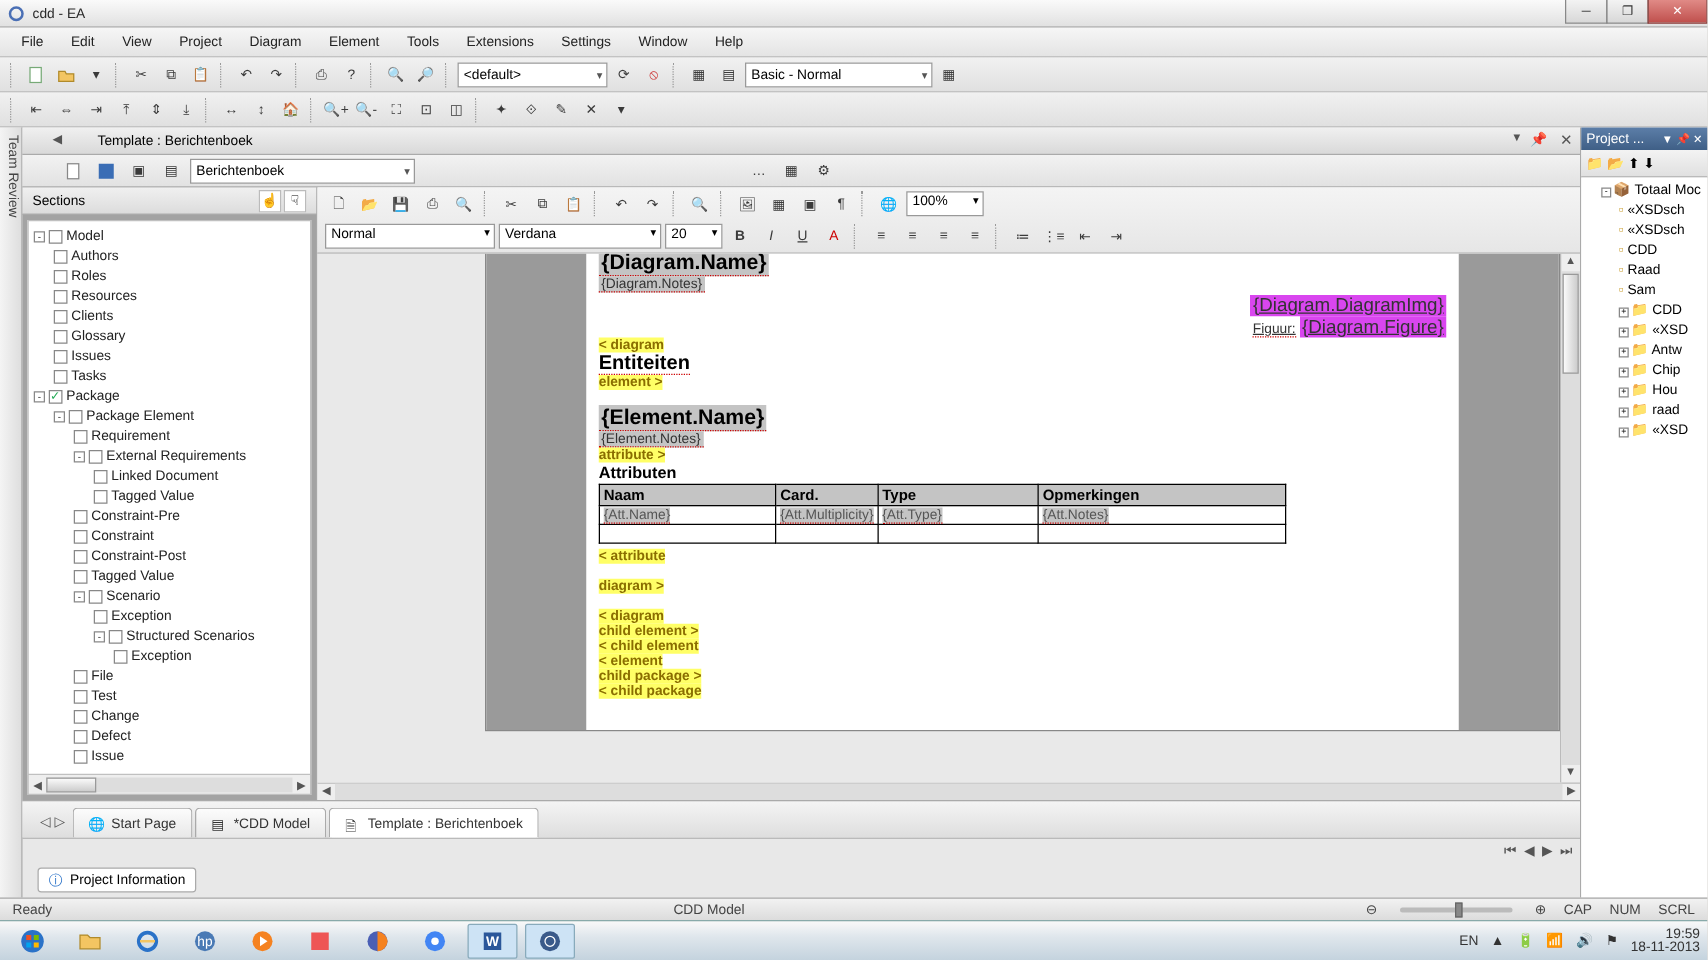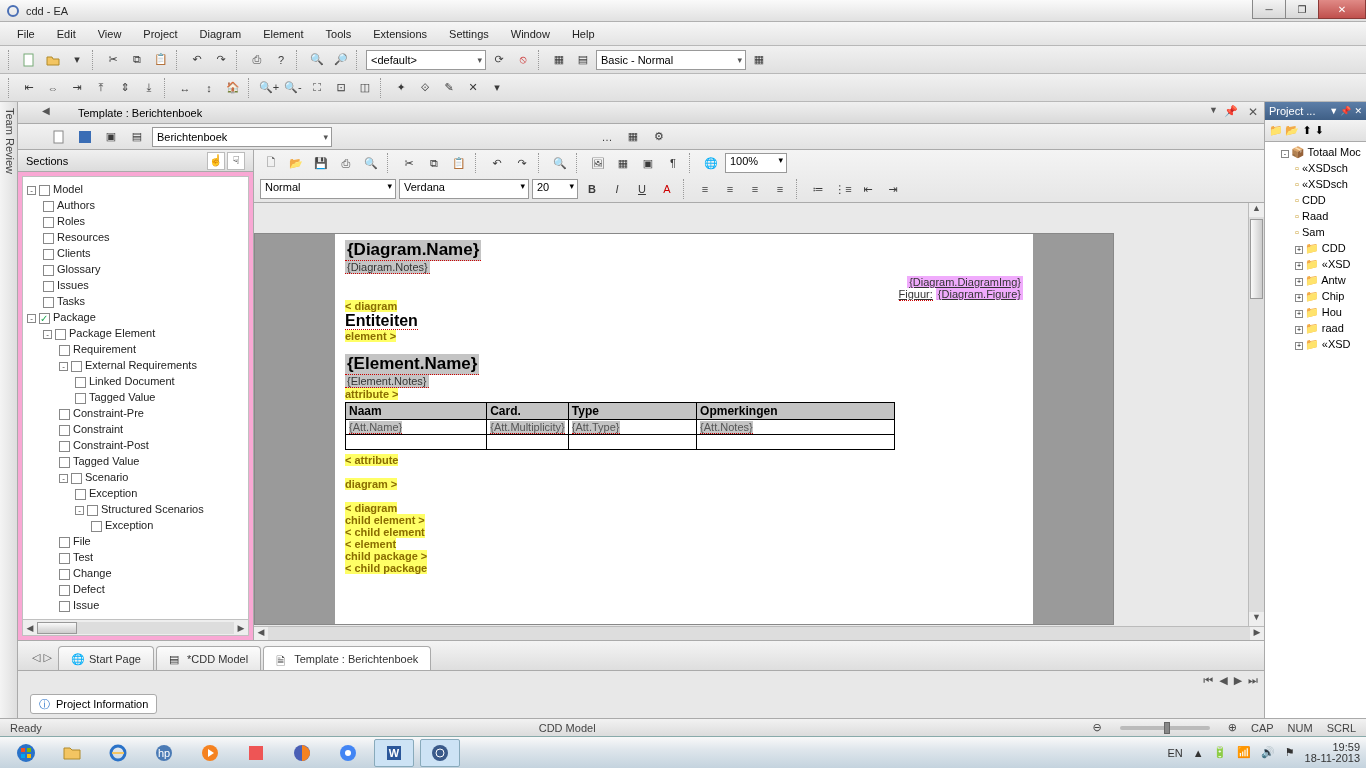--- a/index.html
+++ b/index.html
@@ -21,21 +21,21 @@
 .main-area { flex:1; display:flex; min-height:0;}
 .side-rail { width:18px; background:linear-gradient(to right,#f4f4f4,#dedede); border-right:1px solid #aaa; writing-mode:vertical-rl; text-orientation:mixed; padding:6px 1px; color:#444; font-size:10px; display:flex;flex-direction:column;gap:10px;}
 .center-col { flex:1; display:flex; flex-direction:column; min-width:0;}
 .tmpl-title { height:22px; background:linear-gradient(to bottom,#f0f0f0,#d9d9d9); border-bottom:1px solid #aaa; display:flex;align-items:center;padding:0 60px; position:relative;}
 .tmpl-title .close-x{position:absolute;right:6px;top:3px;font-size:12px;color:#555}
 .tmpl-title .pushpin{position:absolute;right:26px;top:3px;font-size:11px;color:#555}
 .tmpl-title .arrow{position:absolute;right:46px;top:3px;font-size:9px;color:#555}
 .tmpl-title .arrowl{position:absolute;left:24px;top:3px;font-size:10px;color:#555}
 .tmpl-toolbar { height:26px; background:linear-gradient(to bottom,#f2f2f2,#e2e2e2); border-bottom:1px solid #aaa; display:flex;align-items:center;padding:0 30px; gap:4px;}
 .split { flex:1; display:flex; min-height:0;}
-.sections-pane { width:236px; border-right:1px solid #aaa; background:#f9a8d4; display:flex; flex-direction:column;}
+.sections-pane { width:236px; border-right:1px solid #aaa; background:#a3a3a3; display:flex; flex-direction:column;}
 .pane-header { height:22px; background:linear-gradient(to bottom,#f0f0f0,#dcdcdc); border-bottom:1px solid #aaa; display:flex; align-items:center; padding:0 8px; justify-content:space-between;}
 .pane-header .hb { width:18px;height:18px;border:1px solid #bbb;background:#fff;display:flex;align-items:center;justify-content:center;margin-left:2px;}
 .tree { flex:1; overflow:auto; background:#fff; border:1px solid #c0c0c0; margin:4px 4px 0 4px; padding:4px 2px; font-size:11px;}
 .tree ul { list-style:none; padding-left:16px;}
 .tree > ul { padding-left:2px;}
 .tree li { line-height:16px; white-space:nowrap; position:relative;}
 .tree .tog { display:inline-block; width:9px; height:9px; border:1px solid #888; text-align:center; line-height:7px; font-size:8px; margin-right:3px; background:#fff;color:#333;}
 .tree .chk { display:inline-block; width:11px; height:11px; border:1px solid #888; margin-right:3px; background:#fff; vertical-align:middle; position:relative;}
 .tree .chk.checked::after{content:"✓";position:absolute;left:0;top:-3px;font-size:10px;color:#2a5;}
 .tree .lbl{color:#222;}
@@ -43,29 +43,29 @@
 .tree-hscroll .ar{width:14px;text-align:center;color:#555;font-size:9px;}
 .tree-hscroll .tr{flex:1;background:#ddd;height:12px;position:relative;}
 .tree-hscroll .th{position:absolute;left:0;top:0;width:40px;height:12px;background:linear-gradient(to bottom,#fafafa,#ccc);border:1px solid #999;}
 .content-pane { flex:1; display:flex; flex-direction:column; min-width:0; background:#f4f4f4;}
 .content-header { height:22px; border-bottom:1px solid #aaa; display:flex;align-items:center;padding:0 8px;}
 .editor-toolbars { background:linear-gradient(to bottom,#f4f4f4,#e6e6e6); border-bottom:1px solid #aaa;}
 .et-row { height:26px; display:flex; align-items:center; padding:0 6px; gap:3px;}
 .et-combo { height:20px; background:#fff; border:1px solid #999; padding:1px 16px 1px 4px; position:relative; font-size:11px;}
 .et-combo::after{content:"▾"; position:absolute; right:3px; font-size:9px;}
 .editor-canvas { flex:1; background:#e9e9e9; overflow:auto; position:relative;}
-.page-margin { display:flex; justify-content:flex-start; padding:0;margin-top:40px;}
+.page-margin { display:flex; justify-content:flex-end; padding:0;}
 .page { width:860px; background:#fff; border:1px solid #888; margin-top:-10px;}
 .gray-side{background:#9a9a9a;width:80px;}
 .page-inner{display:flex;min-height:390px;}
 .page-body{flex:1;padding:6px 10px 12px 10px; font-family:Verdana,sans-serif;}
 .hd1{font-size:17px;font-weight:700;background:#c4c4c4;display:inline-block;padding:0 2px;border-bottom:1px dotted #c00;}
 .notes{background:#c4c4c4;display:inline-block;padding:0 2px;color:#333;font-size:11px;border-bottom:1px dotted #c00;}
 .tag{background:#ffff66;color:#8a6d00;font-weight:700;font-size:11px;display:inline-block;}
-.img-ph{display:inline-block;background:#f0abfc;padding:0 2px;font-size:11px;text-decoration:underline;color:#333;}
+.img-ph{display:inline-block;background:#d946ef;padding:0 2px;font-size:15px;text-decoration:underline;color:#333;}
 .lnk{color:#333;text-decoration:underline;border-bottom:1px dotted #c00;}
 .tbl{border-collapse:collapse;width:550px;margin-top:2px;}
 .tbl th{background:#c4c4c4;border:1px solid #000;text-align:left;padding:1px 3px;font-size:12px;}
 .tbl td{border:1px solid #000;padding:1px 3px;font-size:11px;color:#555;vertical-align:top;}
 .tbl td span{background:#c4c4c4;border-bottom:1px dotted #c00;}
 .tabbar { height:30px; background:linear-gradient(to bottom,#f4f4f4,#dedede); border-top:1px solid #aaa; display:flex;align-items:flex-end;padding:0 12px 0 40px; gap:0; position:relative;}
 .tabbar .ctl{position:absolute;left:14px;bottom:6px;font-size:11px;color:#555;}
 .tab { height:24px; border:1px solid #aaa; border-bottom:none; background:linear-gradient(to bottom,#fcfcfc,#e8e8e8); padding:4px 12px; display:flex;align-items:center;gap:6px; border-radius:4px 4px 0 0; margin-right:2px; color:#333;}
 .tab.active{background:#fff;font-weight:400;}
 .tab .ico{width:12px;height:12px;display:inline-block;}
@@ -362,20 +362,21 @@
                         <span class="lnk">Figuur:</span>
                         <span class="img-ph">{Diagram.Figure}</span>
                       </div>
                       <div><span class="tag">&lt; diagram</span></div>
                       <div><span style="font-size:16px;font-weight:700;border-bottom:1px dotted #c00">Entiteiten</span></div>
                       <div><span class="tag">element &gt;</span></div>
                       <br>
                       <div><span class="hd1">{Element.Name}</span></div>
                       <div><span class="notes">{Element.Notes}</span></div>
                       <div><span class="tag">attribute &gt;</span></div>
+                      <div style="font-weight:700;font-size:13px">Attributen</div>
                       <table class="tbl">
                         <tbody>
                             <tr>
                           <th>Naam</th>
                           <th style="width:50px">Card.</th>
                           <th>Type</th>
                           <th>Opmerkingen</th>
                         </tr>
                         <tr>
                           <td><span>{Att.Name}</span></td>

